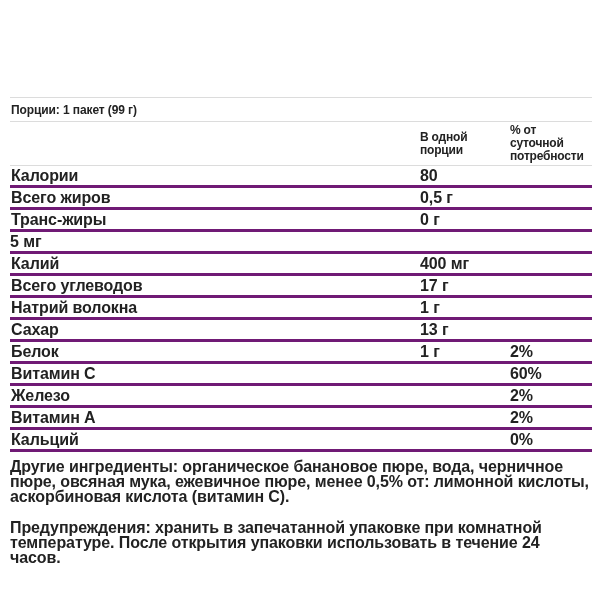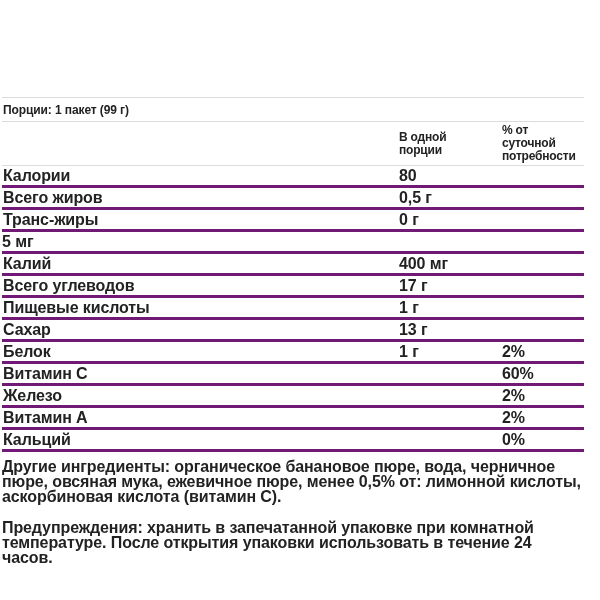--- a/index.html
+++ b/index.html
@@ -12,41 +12,40 @@
     height: 600px;
     overflow: hidden;
     font-family: "Liberation Sans", sans-serif;
     color: #222222;
     font-weight: 700;
     position: relative;
   }
   .panel {
     position: absolute;
     top: 97px;
-    left: 2px;
+    left: 10px;
     width: 582px;
   }
   
   .serving-row {
     border-top: 1px solid #dcdcdc;
     border-bottom: 1px solid #dcdcdc;
     box-sizing: border-box;
     height: 25px;
     display: flex;
     align-items: center;
     font-size: 12px;
     letter-spacing: -0.1px;
     padding-left: 1px;
   }
   
   .grid {
     display: grid;
     grid-template-columns: 1fr 90px 82px;
     align-items: center;
-    gap: 13px;
   }
   .table-header {
     box-sizing: border-box;
     min-height: 30px;
     border-bottom: 1px solid #dcdcdc;
     font-size: 12px;
     letter-spacing: -0.2px;
     padding: 2px 0;
   }
   .table-header .col-head {
@@ -113,21 +112,21 @@
     <span class="cell-dv"></span>
   </div>
 
   <div class="grid nutrition-row">
     <span class="cell-label">Всего углеводов</span>
     <span class="cell-value">17 г</span>
     <span class="cell-dv"></span>
   </div>
 
   <div class="grid nutrition-row">
-    <span class="cell-label">Пищевые кислоты</span>
+    <span class="cell-label">Натрий волокна</span>
     <span class="cell-value">1 г</span>
     <span class="cell-dv"></span>
   </div>
 
   <div class="grid nutrition-row">
     <span class="cell-label">Сахар</span>
     <span class="cell-value">13 г</span>
     <span class="cell-dv"></span>
   </div>
 

